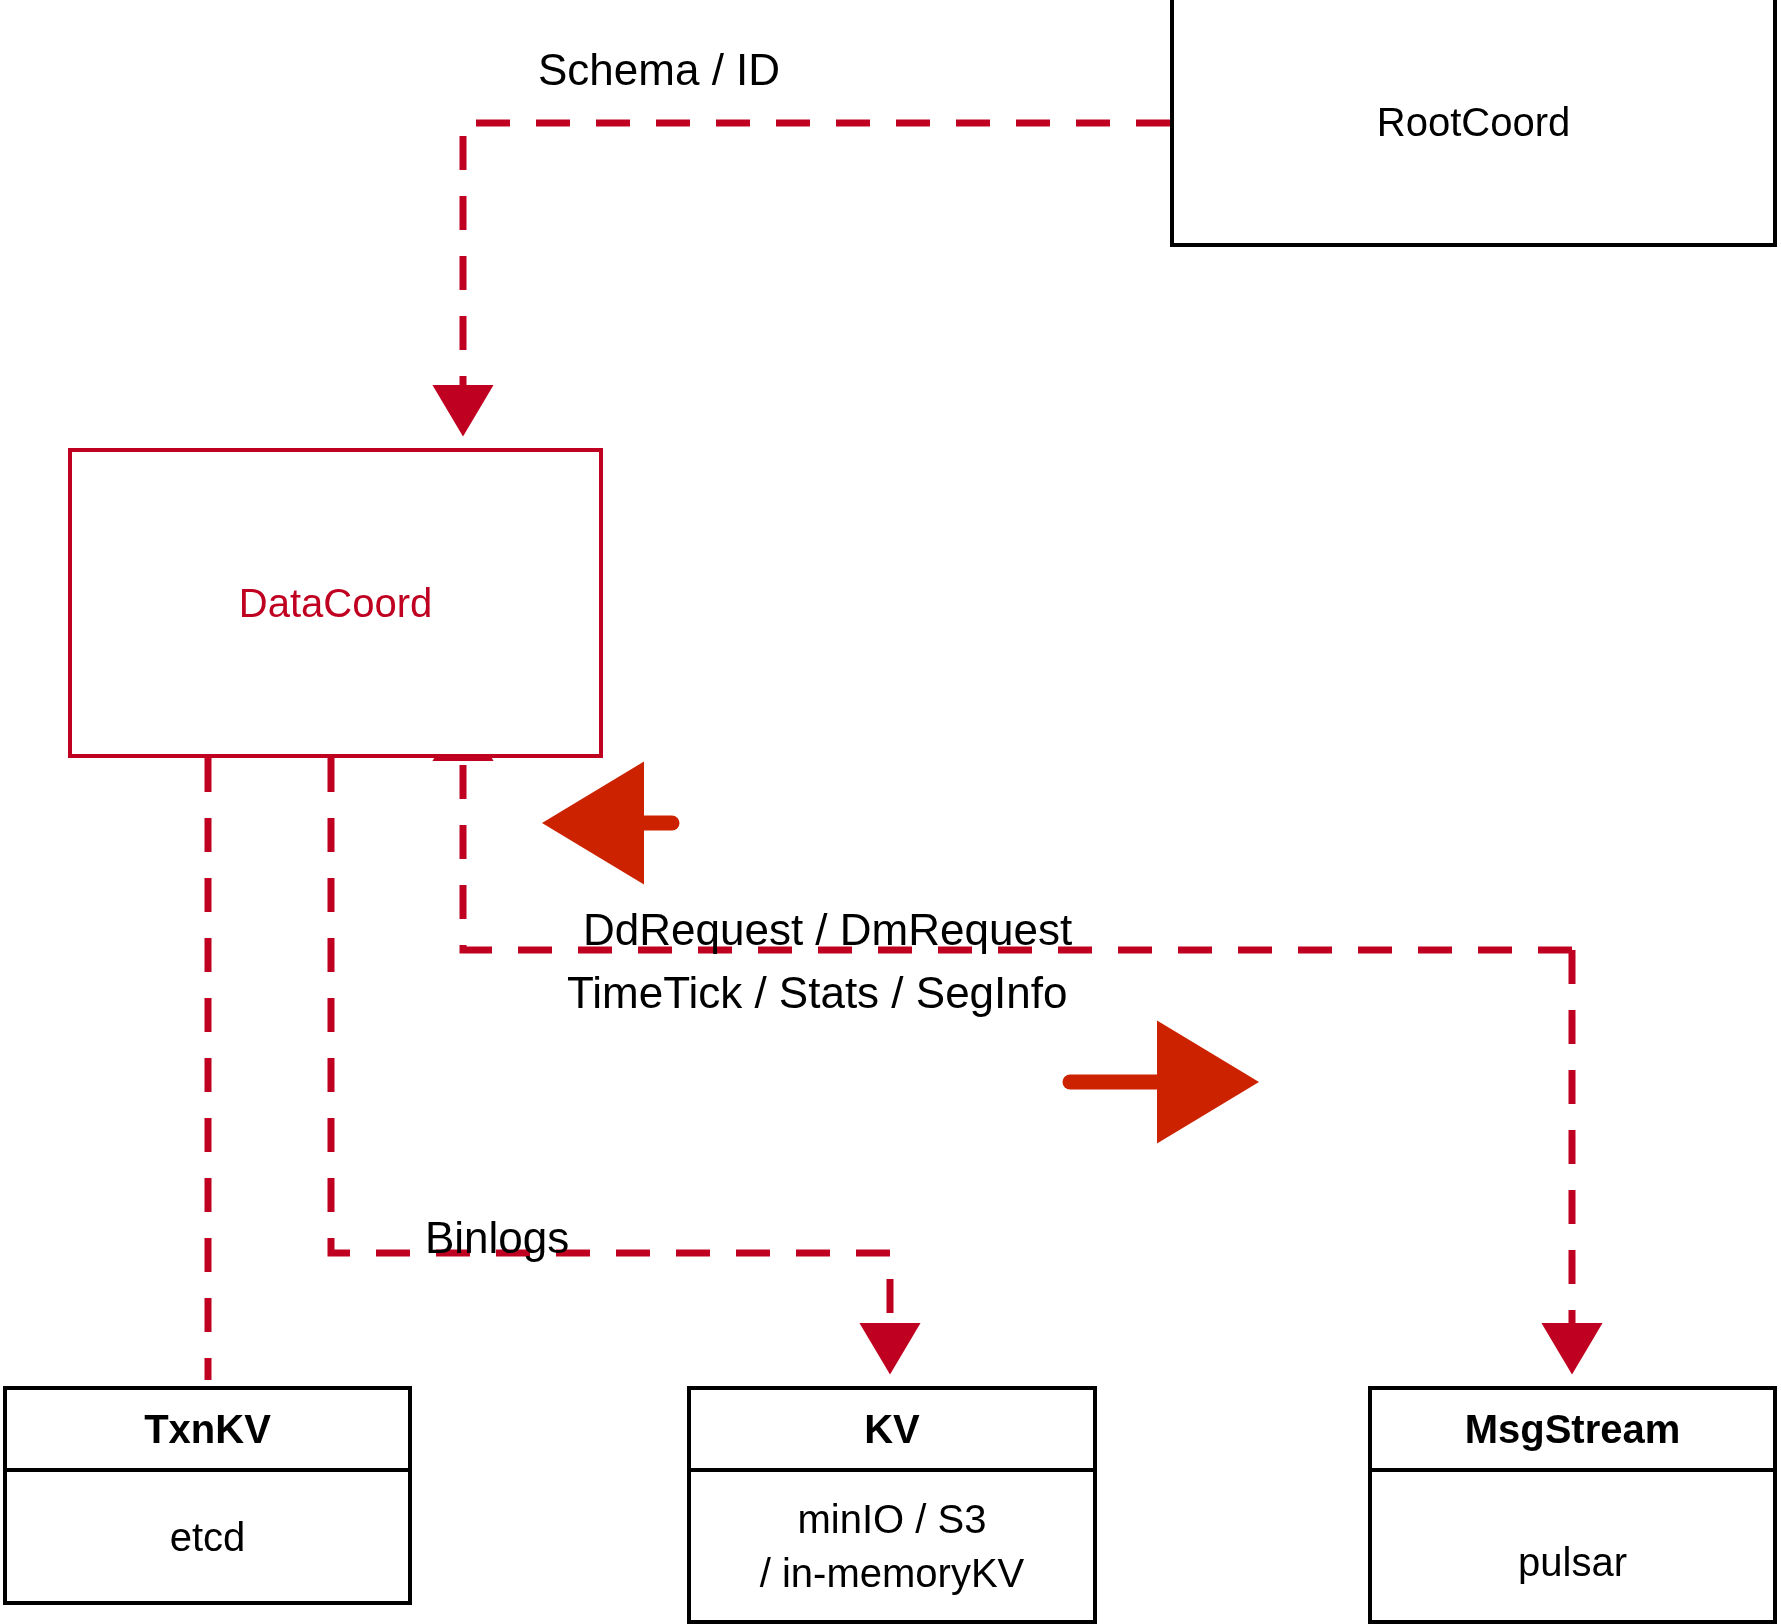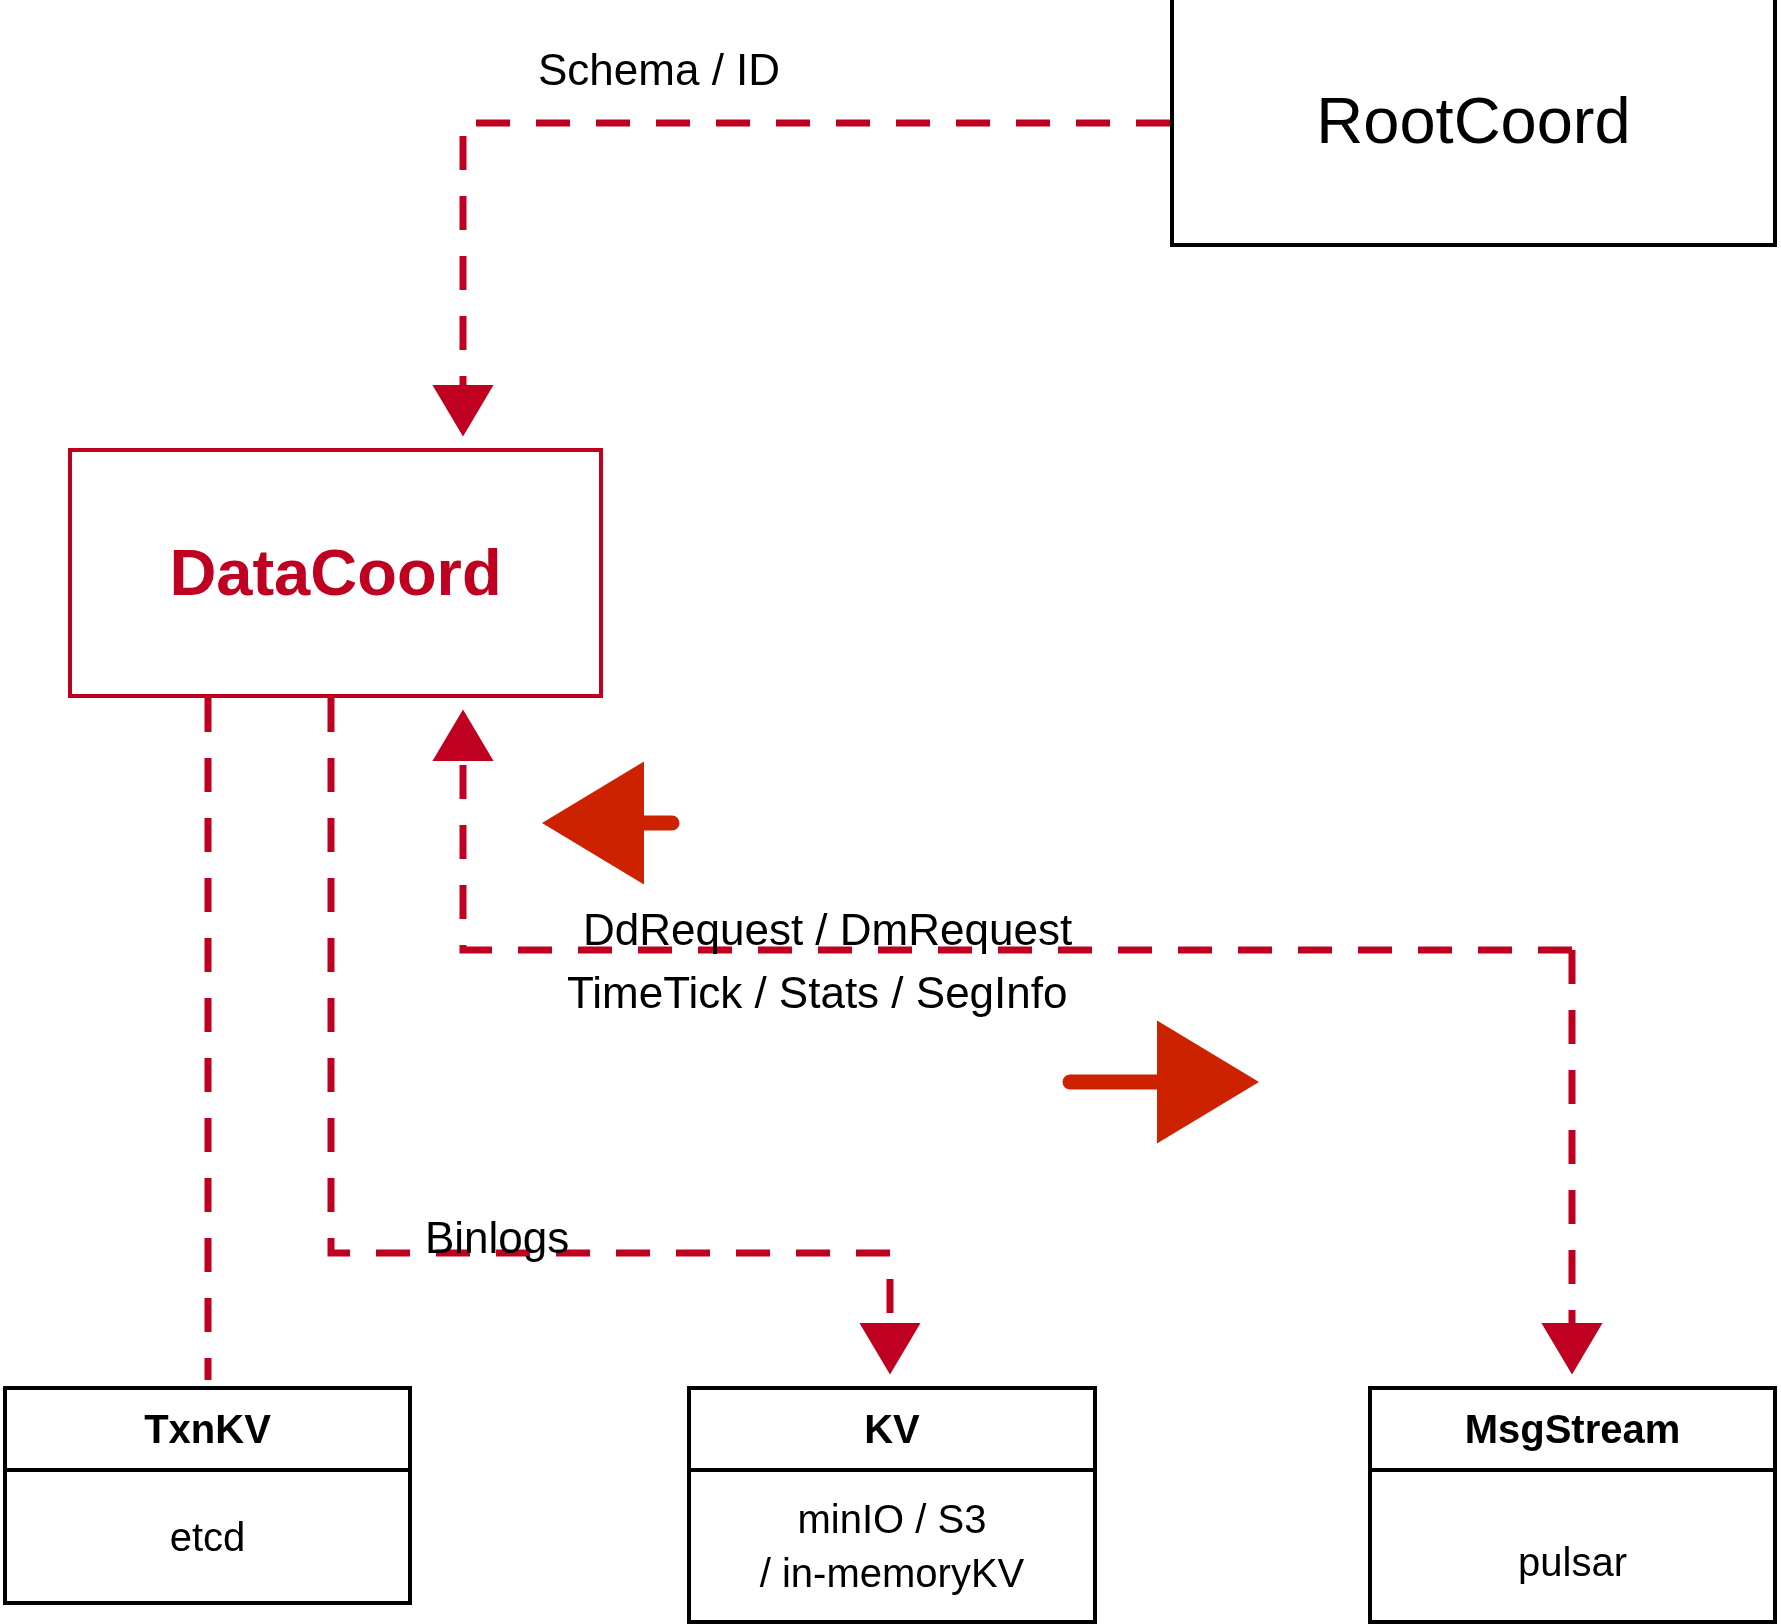--- a/index.html
+++ b/index.html
@@ -34,21 +34,21 @@
     border: 4px solid #000000;
     align-items: center;
     justify-content: center;
   }
   .node.coord {
     border: 4px solid #C00020;
     align-items: center;
     justify-content: center;
   }
   .node-title {
-    font-size: 65px;
+    font-size: 40px;
     color: #000000;
     text-align: center;
     line-height: 1.05;
   }
   .node-title.accent { color: #C00020; }
 
   .node.stacked { padding: 0; }
   .node.stacked .hdr {
     box-sizing: border-box;
     width: 100%;
@@ -108,21 +108,21 @@
 
     <path d="M672,823 L563,823" fill="none" stroke="#CC2200" stroke-width="15" stroke-linecap="round" marker-end="url(#ah-solid)"></path>
 
     <path d="M1070,1082 L1238,1082" fill="none" stroke="#CC2200" stroke-width="15" stroke-linecap="round" marker-end="url(#ah-solid)"></path>
   </svg>
 
   <div class="node plain" style="left:1170px; top:-4px; width:607px; height:251px;">
     <div class="node-title">RootCoord</div>
   </div>
 
-  <div class="node coord" style="left:68px; top:448px; width:535px; height:250px;font-weight:bold;">
+  <div class="node coord" style="left:68px; top:448px; width:535px; height:310px;">
     <div class="node-title accent">DataCoord</div>
   </div>
 
   <div class="node plain stacked" style="left:3px; top:1386px; width:409px; height:219px;">
     <div class="hdr">TxnKV</div>
     <div class="bdy">
       <span>etcd</span>
     </div>
   </div>
 

